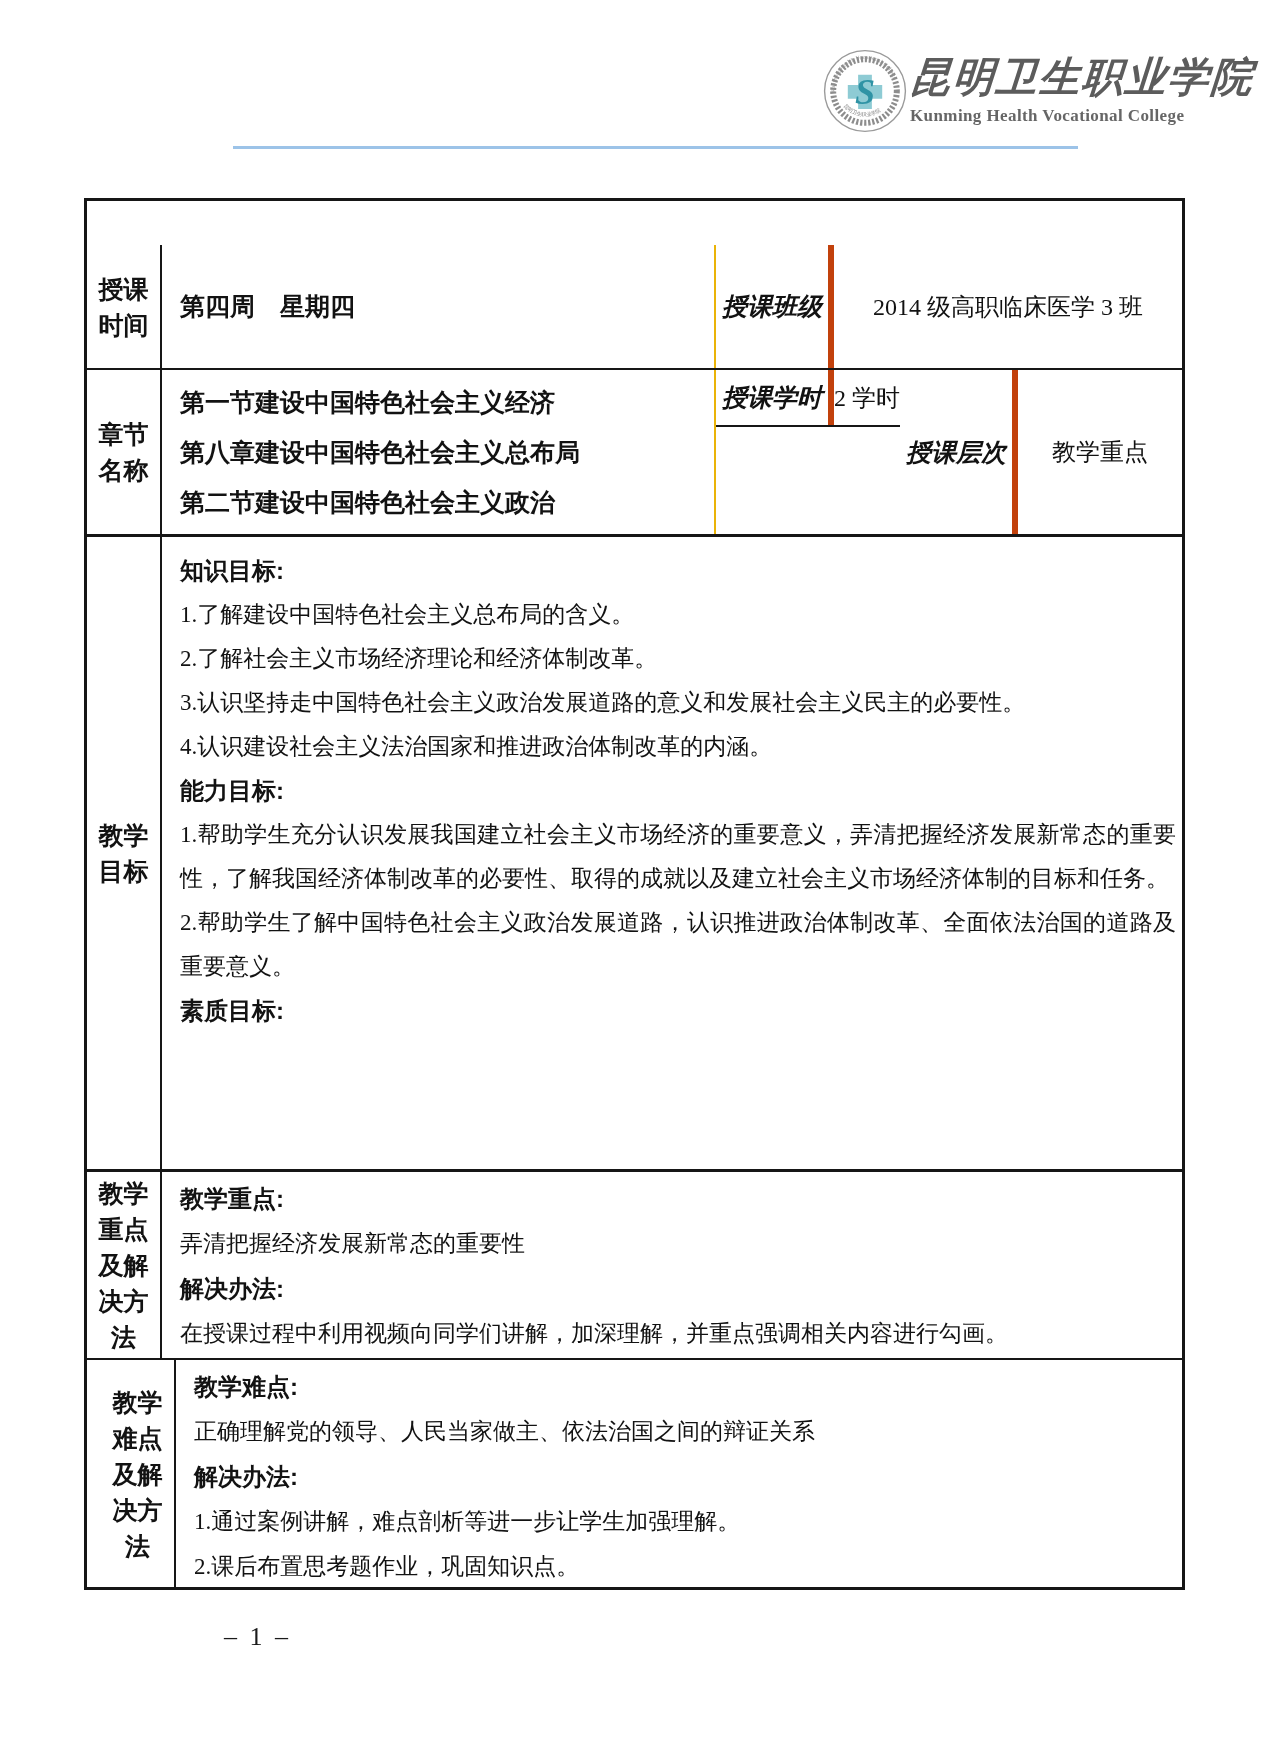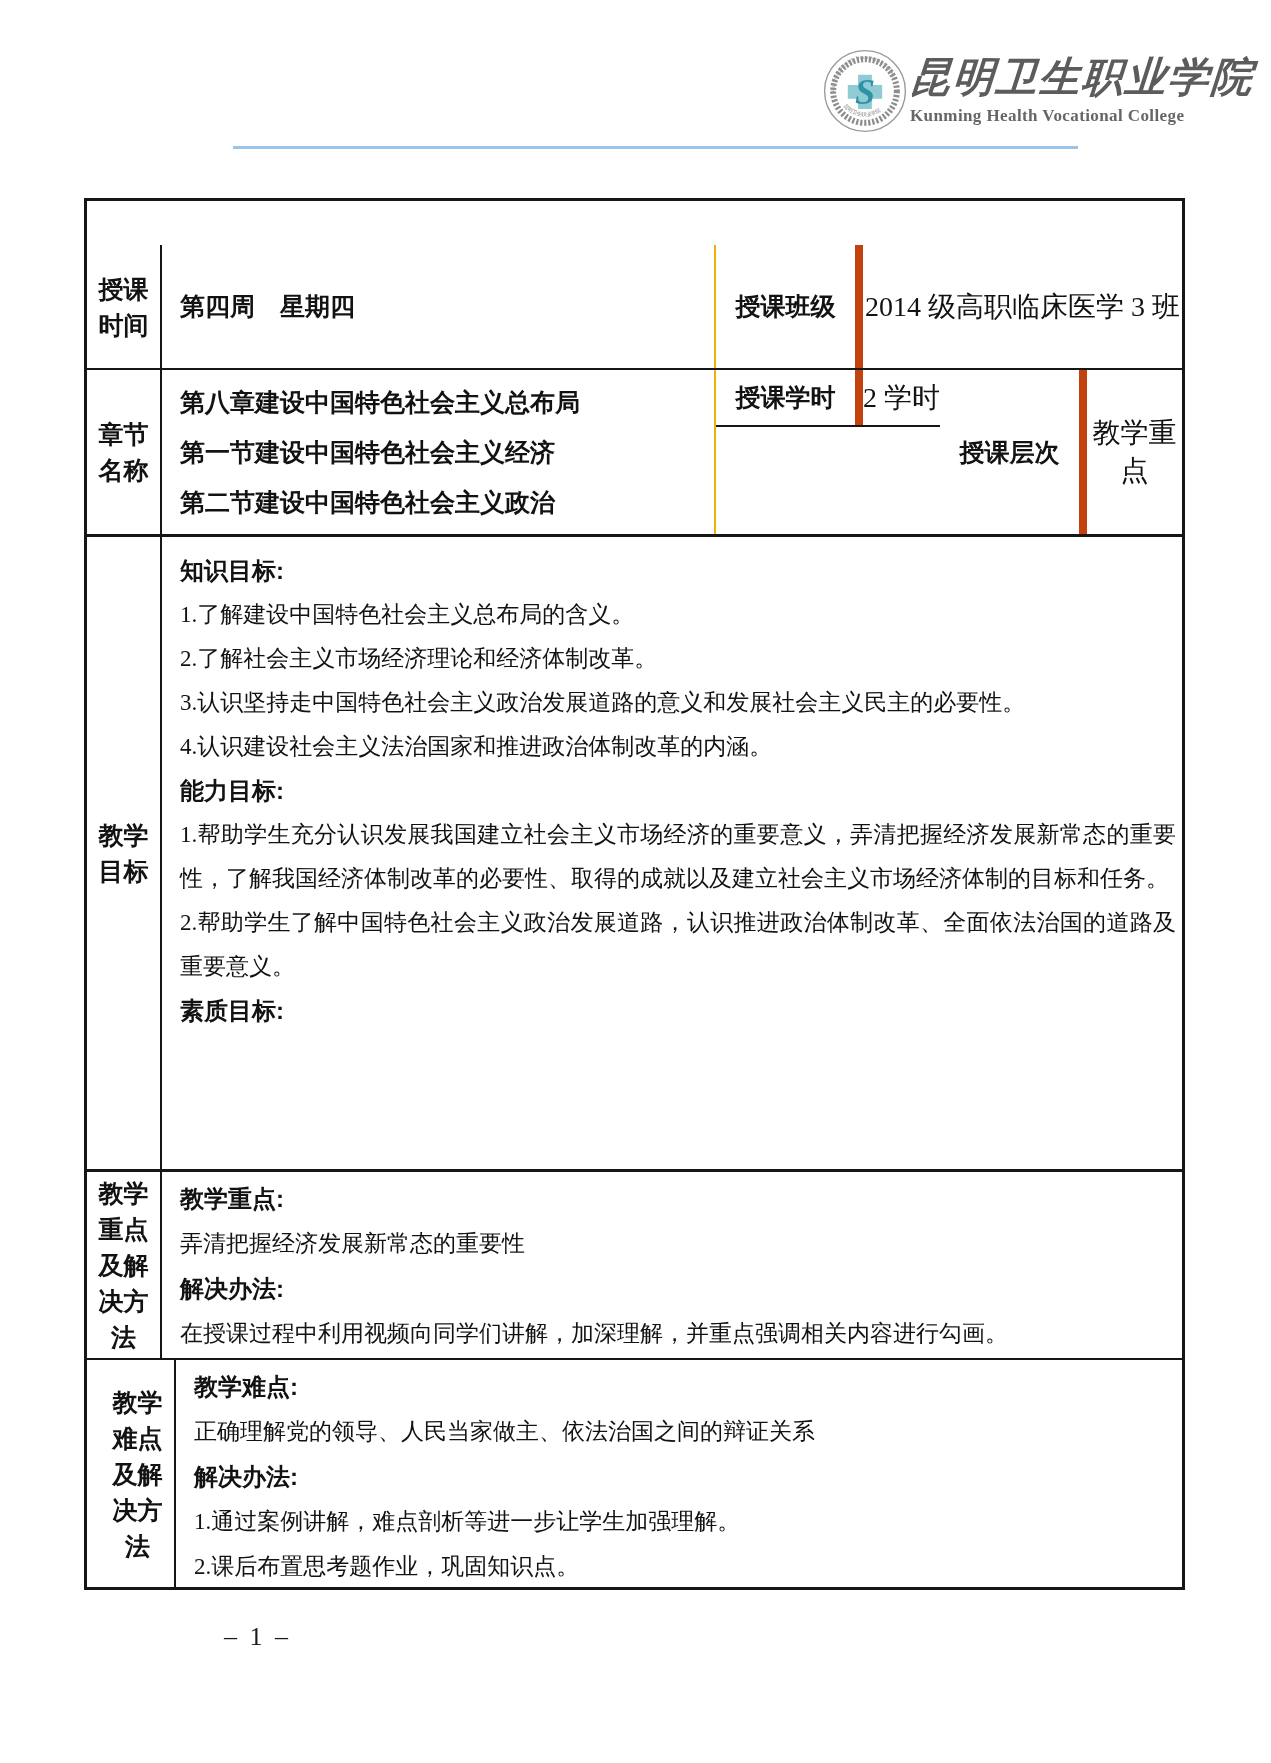--- a/index.html
+++ b/index.html
@@ -36,27 +36,27 @@
   .r4 { height:188px; }
   .r5 { height:227px;margin-left:14px; }
 
   .hcell {
     width:75px; flex-shrink:0; border-right:2px solid #161616; box-sizing:border-box;
     display:flex; align-items:center; justify-content:center; text-align:center;
     font-family:"Liberation Sans",sans-serif; font-weight:bold;
     font-size:25px; line-height:36px; padding:0 6px;
   }
   .lblcell {
-    width:147px; flex-shrink:0; border-right:8px solid #c2410c; box-sizing:border-box;
+    width:118px; flex-shrink:0; border-right:6px solid #c2410c; box-sizing:border-box;
     display:flex; align-items:center; justify-content:center;
-    font-family:"Liberation Sans",sans-serif; font-weight:bold; font-size:25px;
+    font-family:"Liberation Sans",sans-serif; font-weight:bold; font-size:25px;font-style:italic;
   }
   .valcell {
     flex:1; display:flex; align-items:center; justify-content:center;
-    font-size:28px; text-align:center;
+    font-size:24px; text-align:center;
   }
   .maincell {
     width:554px; flex-shrink:0; border-right:2px solid #eab308; box-sizing:border-box;
     display:flex; align-items:center; padding:0 8px 0 18px;
     font-family:"Liberation Sans",sans-serif; font-weight:bold; font-size:25px;
   }
   .chapter-lines { line-height:50px; }
   .rsplit { flex:1; display:flex; flex-direction:row; }
   .rsplit .top { height:57px; border-bottom:2px solid #161616; box-sizing:border-box; display:flex; }
   .rsplit .bot { flex:1; display:flex; }
@@ -105,22 +105,22 @@
       <div class="hcell">授课时间</div>
       <div class="maincell">第四周　星期四</div>
       <div class="lblcell">授课班级</div>
       <div class="valcell">2014 级高职临床医学 3 班</div>
     </div>
 
     <div class="trow r2">
       <div class="hcell">章节名称</div>
       <div class="maincell">
         <div class="chapter-lines">
+          <div>第一节建设中国特色社会主义经济</div>
           <div>第八章建设中国特色社会主义总布局</div>
-          <div>第一节建设中国特色社会主义经济</div>
           <div>第二节建设中国特色社会主义政治</div>
         </div>
       </div>
       <div class="rsplit">
         <div class="top">
           <div class="lblcell">授课学时</div>
           <div class="valcell">2 学时</div>
         </div>
         <div class="bot">
           <div class="lblcell">授课层次</div>

